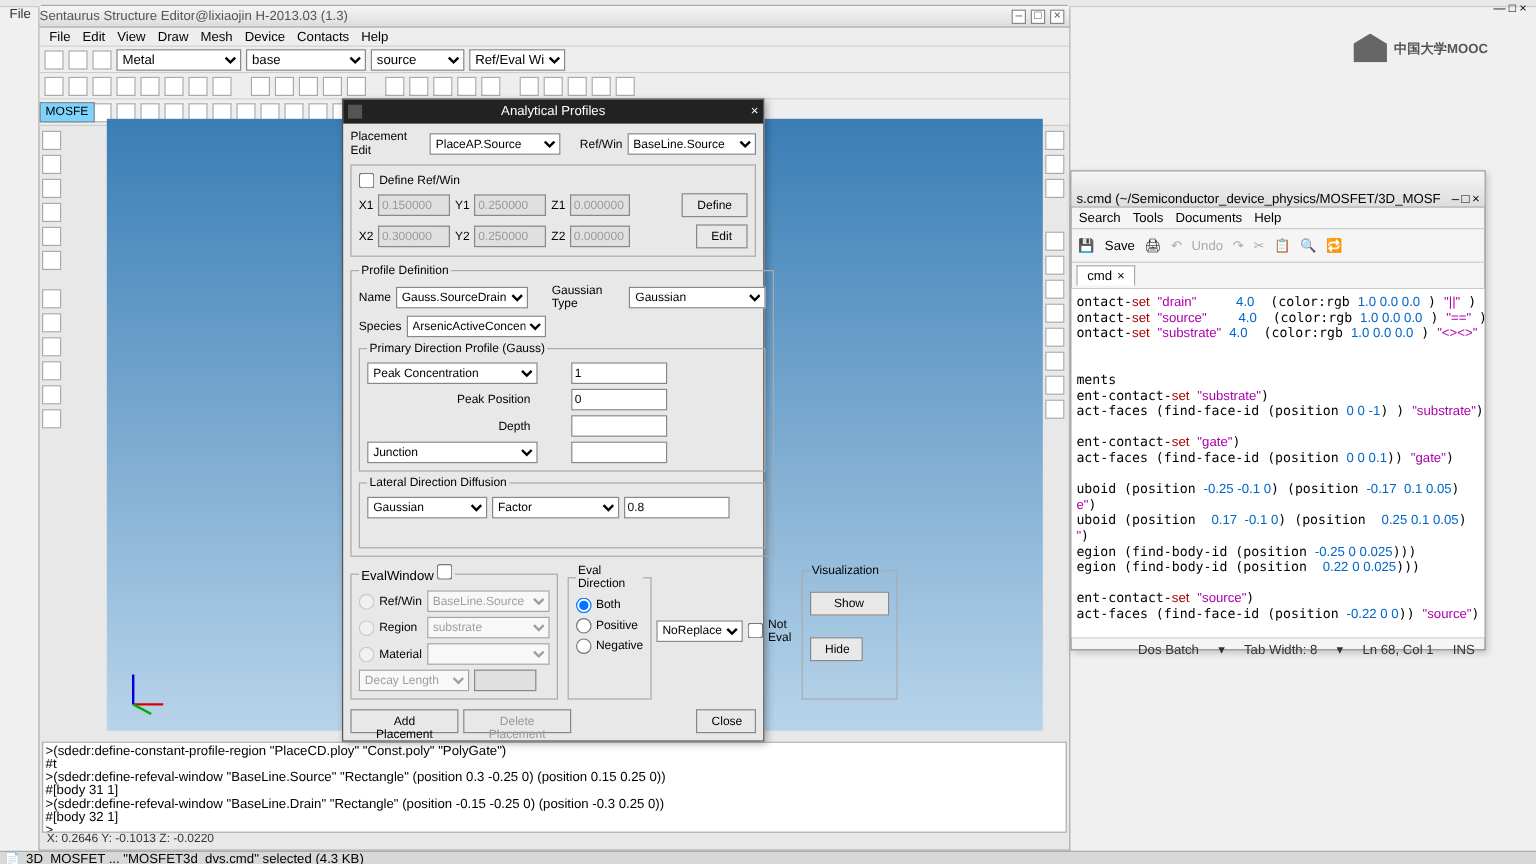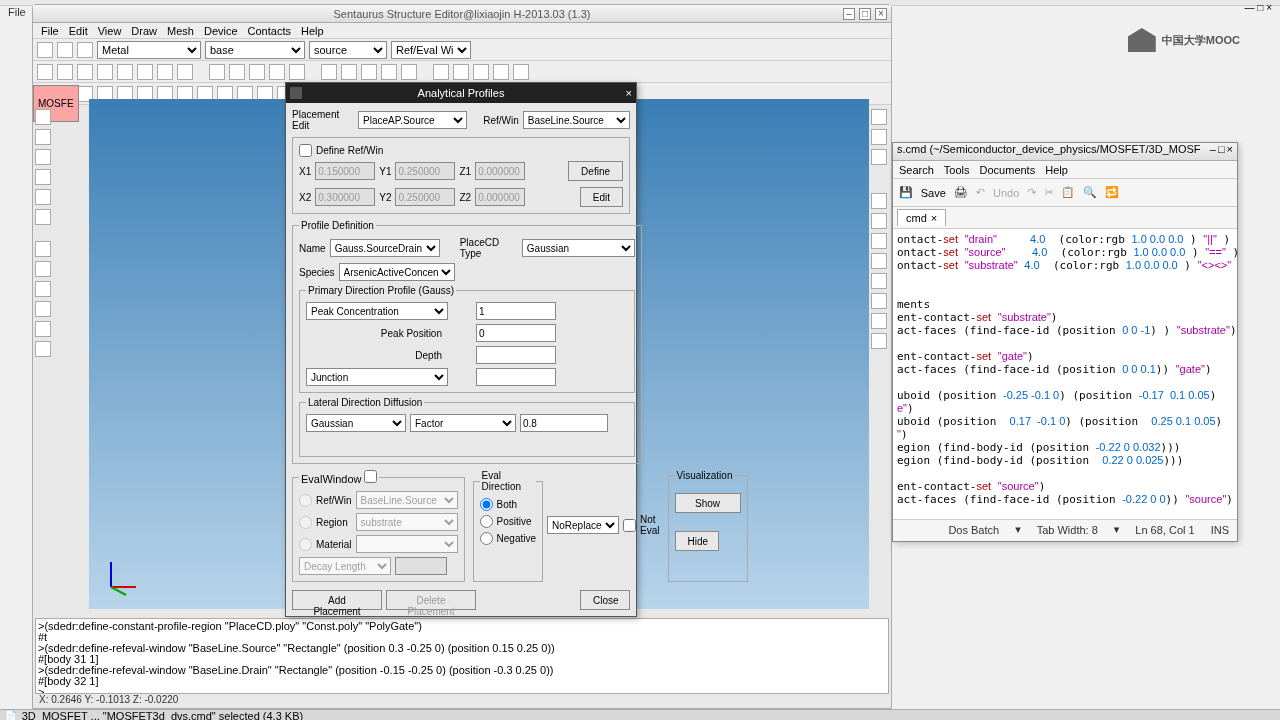--- a/index.html
+++ b/index.html
@@ -1,50 +1,50 @@
 <!DOCTYPE html>
 <html><head>
 <meta charset="utf-8">
 <style>
 *{box-sizing:border-box;margin:0;padding:0;font-family:sans-serif;font-size:11px}
 body{background:#f0f0f0;width:1280px;height:720px;overflow:hidden;position:relative}
 .desktop-bar{position:absolute;top:0;left:0;right:0;height:6px;background:#e8e8e8;border-bottom:1px solid #ccc}
 .outer-menu{position:absolute;top:6px;left:0;height:16px;display:flex;gap:14px;padding-left:8px;color:#333}
 .main-window{position:absolute;left:32px;top:4px;width:860px;height:705px;background:#e8e8e8;border:1px solid #aaa;border-radius:4px 4px 0 0}
-.titlebar{height:18px;background:linear-gradient(#f5f5f5,#ddd);border-bottom:1px solid #aaa;display:flex;align-items:center;justify-content:center;position:relative;font-size:12px;color:#555}
+.titlebar{height:18px;background:linear-gradient(#f5f5f5,#ddd);border-bottom:1px solid #aaa;display:flex;align-items:center;position:relative;font-size:12px;color:#555}
 .titlebar .wc{position:absolute;right:4px;display:flex;gap:4px}
 .titlebar .wc span{width:12px;height:12px;border:1px solid #888;background:#fff;text-align:center;line-height:10px;font-size:10px}
 .menubar{height:16px;display:flex;gap:10px;padding-left:8px;align-items:center;background:#eee;border-bottom:1px solid #ccc}
 .toolbar{height:22px;display:flex;gap:4px;padding:2px 4px;align-items:center;background:#eee;border-bottom:1px solid #ccc}
 .toolbar .ico{width:16px;height:16px;border:1px solid #aaa;background:#fff;display:inline-block}
 .toolbar select{height:18px;font-size:11px;background:#fff;border:1px solid #888}
 .left-toolbar{position:absolute;left:0;top:100px;width:22px;display:flex;flex-direction:column;gap:4px;padding:4px 2px}
 .left-toolbar .ico{width:16px;height:16px;border:1px solid #aaa;background:#fff}
 .right-toolbar{position:absolute;right:0;top:100px;width:22px;display:flex;flex-direction:column;gap:4px;padding:4px 2px}
 .right-toolbar .ico{width:16px;height:16px;border:1px solid #aaa;background:#fff}
 .canvas{position:absolute;left:56px;top:94px;right:22px;height:510px;background:linear-gradient(#3a7eb5,#b8d4ea)}
 .axis-widget{position:absolute;left:12px;bottom:12px;width:40px;height:40px}
 .log-area{position:absolute;left:2px;bottom:14px;right:2px;height:76px;background:#fff;border:1px solid #aaa;overflow:hidden;padding:2px;font-size:10px;line-height:11px}
 .status-bar{position:absolute;left:2px;bottom:0;right:2px;height:14px;font-size:10px;color:#333;padding-left:4px}
-.mosfet-tag{position:absolute;left:0;top:80px;padding:12px 4px;background:#fca5a5;border:1px solid #888;font-size:10px}
+.mosfet-tag{position:absolute;left:0;top:80px;padding:2px 4px;background:#7dd3fc;border:1px solid #888;font-size:10px}
 .dialog{position:absolute;left:285px;top:82px;width:352px;background:#e8e8e8;border:1px solid #555;box-shadow:2px 2px 6px rgba(0,0,0,0.3)}
 .dialog-title{height:20px;background:#222;color:#fff;display:flex;align-items:center;justify-content:center;position:relative;font-size:12px}
 .dialog-title .close{position:absolute;right:4px;color:#fff}
 .dialog-body{padding:6px;display:flex;flex-direction:column;gap:4px}
 .row{display:flex;align-items:center;gap:4px}
 .row label{font-size:10px}
 .row input[type=text]{height:18px;border:1px solid #888;background:#fff;padding:0 2px;font-size:10px}
 .row input:disabled{background:#e0e0e0;color:#999}
 .row select{height:18px;border:1px solid #888;background:#fff;font-size:10px}
 .btn{height:20px;padding:4px 12px;border:1px solid #888;background:#e8e8e8;font-size:10px}
 fieldset{border:1px solid #aaa;padding:6px;margin-top:2px}
 legend{font-size:10px;padding:0 2px}
 .two-col{display:flex;gap:8px}
 .editor-window{position:absolute;right:42px;top:142px;width:346px;height:400px;background:#f5f5f5;border:1px solid #888;box-shadow:2px 2px 6px rgba(0,0,0,0.2)}
-.editor-title{height:18px;background:linear-gradient(#f5f5f5,#ddd);border-bottom:1px solid #aaa;display:flex;align-items:flex-start;padding-left:4px;font-size:11px;position:relative}
+.editor-title{height:30px;background:linear-gradient(#f5f5f5,#ddd);border-bottom:1px solid #aaa;display:flex;align-items:flex-end;padding-left:4px;font-size:11px;position:relative}
 .editor-title .wc{position:absolute;right:4px;display:flex;gap:2px}
 .editor-menu{height:18px;display:flex;gap:10px;padding-left:6px;align-items:center;border-bottom:1px solid #ccc}
 .editor-toolbar{height:28px;display:flex;gap:8px;align-items:center;padding:0 6px;border-bottom:1px solid #ccc}
 .editor-tabs{height:22px;display:flex;align-items:center;padding-left:4px;border-bottom:1px solid #ccc;gap:4px}
 .editor-tab{padding:2px 8px;border:1px solid #aaa;border-bottom:none;background:#fff;display:flex;gap:4px}
 .editor-content{flex:1;background:#fff;font-family:monospace;font-size:11px;padding:4px;white-space:pre;overflow:hidden;height:290px;position:relative}
 .editor-status{height:20px;border-top:1px solid #ccc;display:flex;align-items:center;justify-content:flex-end;gap:16px;padding:0 8px;font-size:10px;color:#333}
 .kw{color:#a00}
 .str{color:#a0a}
 .num{color:#06c}
@@ -222,21 +222,21 @@
         <label>Z2</label>
           <input type="text" disabled="" style="width: 50px;" value="0.000000">
         <button class="btn" style="margin-left:auto">Edit</button>
       </div>
     </fieldset>
     <fieldset>
       <legend>Profile Definition</legend>
       <div class="row">
         <label>Name</label>
         <select style="width:118px"><option>Gauss.SourceDrain</option></select>
-        <label style="margin-left:16px">PlaceCD Type</label>
+        <label style="margin-left:16px">Gaussian Type</label>
         <select style="width:124px"><option>Gaussian</option></select>
       </div>
       <div class="row" style="margin-top:4px">
         <label>Species</label>
         <select style="width:116px"><option>ArsenicActiveConcentration</option></select>
       </div>
       <fieldset style="margin-top:4px">
         <legend>Primary Direction Profile (Gauss)</legend>
         <div class="row">
           <select style="width:142px"><option>Peak Concentration</option></select>
@@ -366,21 +366,21 @@
 ent-contact-<span class="kw">set</span> <span class="str">"substrate"</span>)
 act-faces (find-face-id (position <span class="num">0 0 -1</span>) ) <span class="str">"substrate"</span>)
 
 ent-contact-<span class="kw">set</span> <span class="str">"gate"</span>)
 act-faces (find-face-id (position <span class="num">0 0 0.1</span>)) <span class="str">"gate"</span>)
 
 uboid (position <span class="num">-0.25 -0.1 0</span>) (position <span class="num">-0.17  0.1 0.05</span>)
 <span class="str">e"</span>)
 uboid (position  <span class="num">0.17  -0.1 0</span>) (position  <span class="num">0.25 0.1 0.05</span>)
 <span class="str">"</span>)
-egion (find-body-id (position <span class="num">-0.22 0 0.032</span>)))
+egion (find-body-id (position <span class="num">-0.25 0 0.025</span>)))
 egion (find-body-id (position  <span class="num">0.22 0 0.025</span>)))
 
 ent-contact-<span class="kw">set</span> <span class="str">"source"</span>)
 act-faces (find-face-id (position <span class="num">-0.22 0 0</span>)) <span class="str">"source"</span>)</div>
   <div class="editor-status">
     <span>Dos Batch</span>
       <span>▾</span>
     <span>Tab Width: 8</span>
       <span>▾</span>
     <span>Ln 68, Col 1</span>

